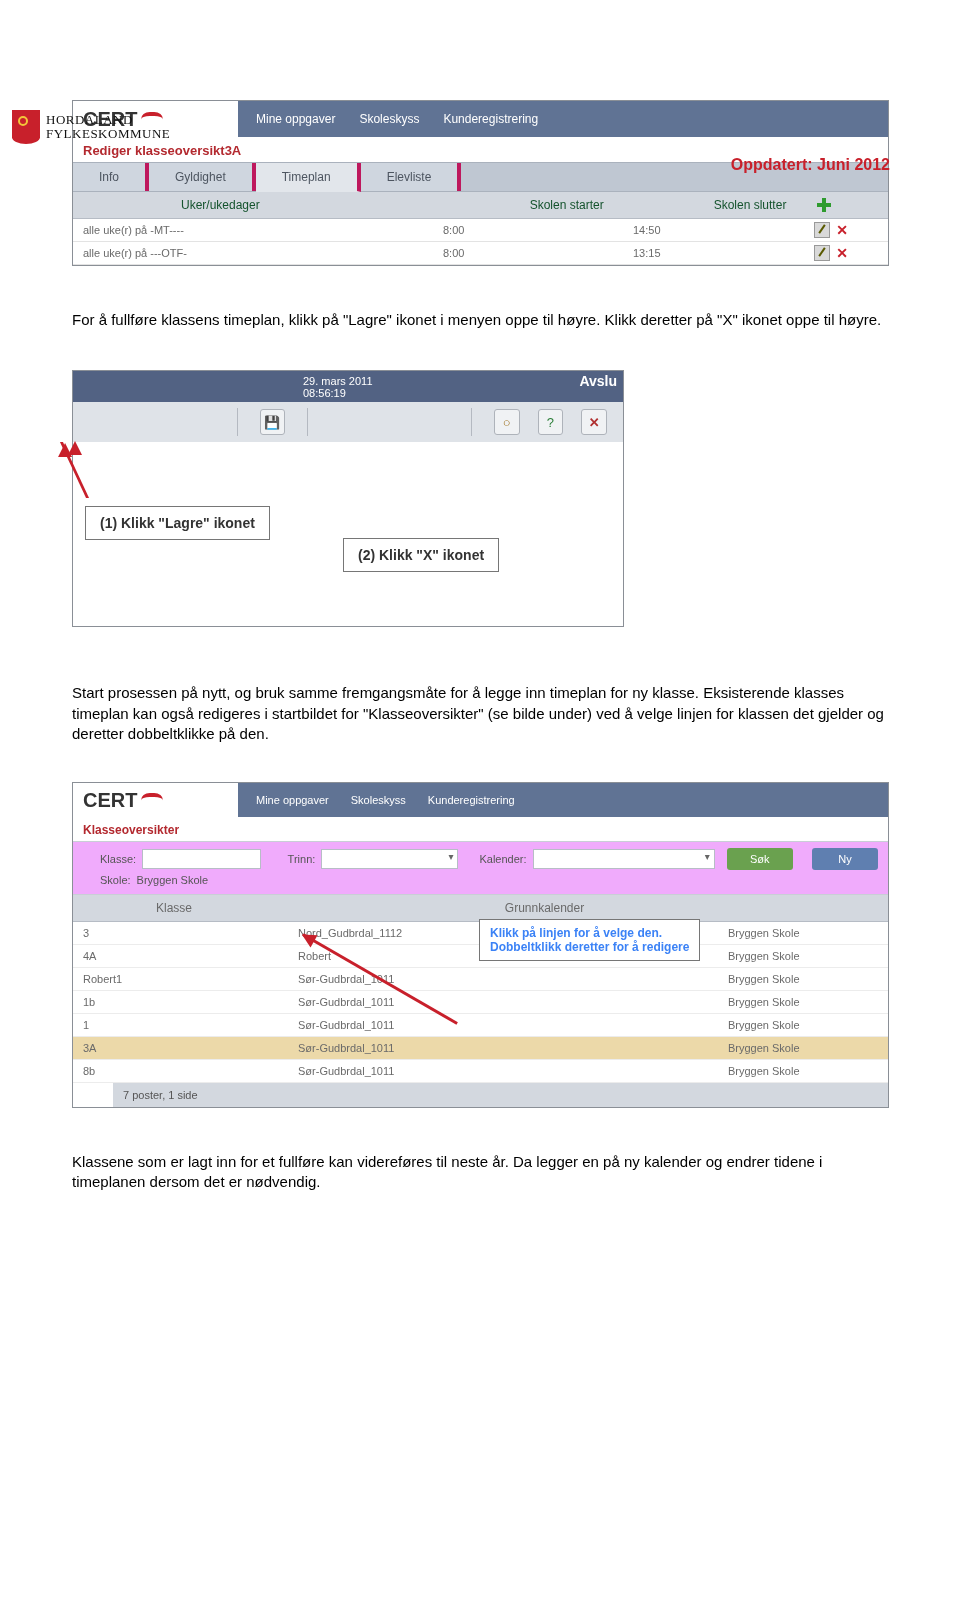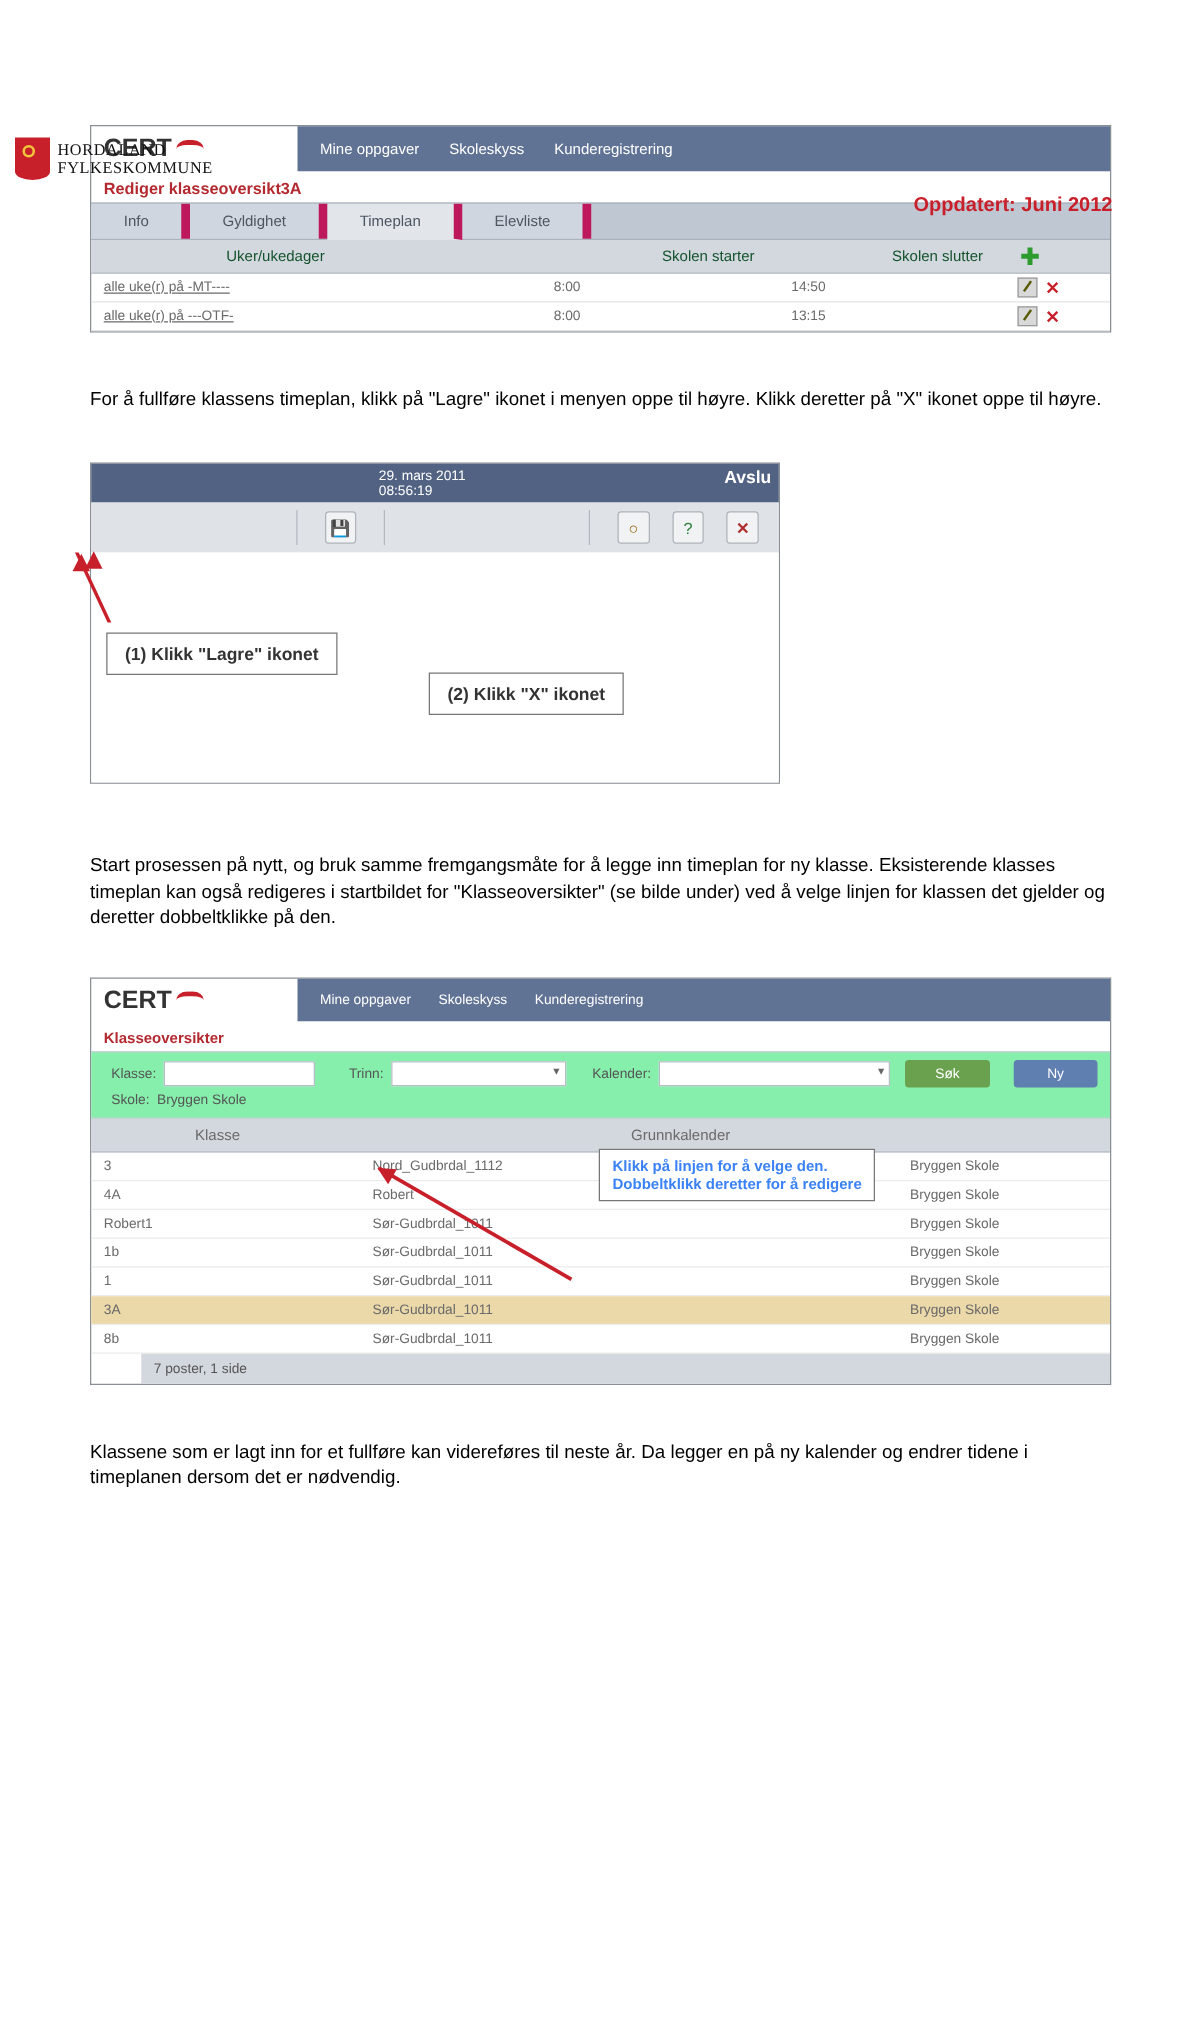--- a/index.html
+++ b/index.html
@@ -117,21 +117,21 @@
     height:28px;
     border-top:1px solid #aab2bd;
     border-bottom:1px solid #aab2bd;
   }
   .ss1-tab {
     padding:0 26px;
     display:flex;
     align-items:center;
     font-size:12px;
     color:#4d5560;
-    border-right:7px solid #be185d;
+    border-right:4px solid #be185d;
     background:#cfd6df;
   }
   .ss1-tab.active {
     background:#e2e6eb;
     border-bottom:1px solid #e2e6eb;
     margin-bottom:-1px;
   }
   .ss1-cols {
     background:#d3d8df;
     height:26px;
@@ -159,21 +159,21 @@
   .plus-icon:after{width:4px;height:14px;}
   .ss1-row {
     display:flex;
     align-items:center;
     height:22px;
     border-bottom:1px solid #e3e3e3;
     font-size:11px;
     color:#6a6a6a;
     position:relative;
   }
-  .r1{width:360px;padding-left:10px;text-decoration:underline;}
+  .r1{width:360px;padding-left:10px;}
   .r2{width:190px;}
   .r3{width:180px;}
   .row-icons {
     position:absolute;
     right:40px;
     display:flex;
     gap:6px;
     align-items:center;
   }
   .edit-icon{
@@ -298,24 +298,24 @@
     background:#fff;
     font-family: Tahoma, Arial, sans-serif;
     font-size:12px;
     color:#6a6a6a;
     position:relative;
   }
   .ss3-top{display:flex;height:34px;align-items:center;}
   .ss3-menu{flex:1;background:#607394;height:100%;display:flex;align-items:center;padding-left:18px;gap:22px;color:#fff;font-size:11px;}
   .ss3-title{padding:6px 10px 4px 10px;color:#b3292f;font-weight:bold;font-size:12px;}
   .ss3-filter {
-    background:#86efac;
+    background:#f0abfc;
     border-top:1px solid #c9ced6;
     border-bottom:1px solid #c9ced6;
-    padding:6px 10px 8px 16px;
+    padding:6px 10px 8px 27px;
     position:relative;
   }
   .ss3-frow{display:flex;align-items:center;gap:6px;font-size:11px;color:#555;}
   .ss3-inp {
     height:18px;border:1px solid #b7bdc6;background:#fff;
   }
   .ss3-dd {
     height:18px;border:1px solid #b7bdc6;background:#fff;
     position:relative;
   }

